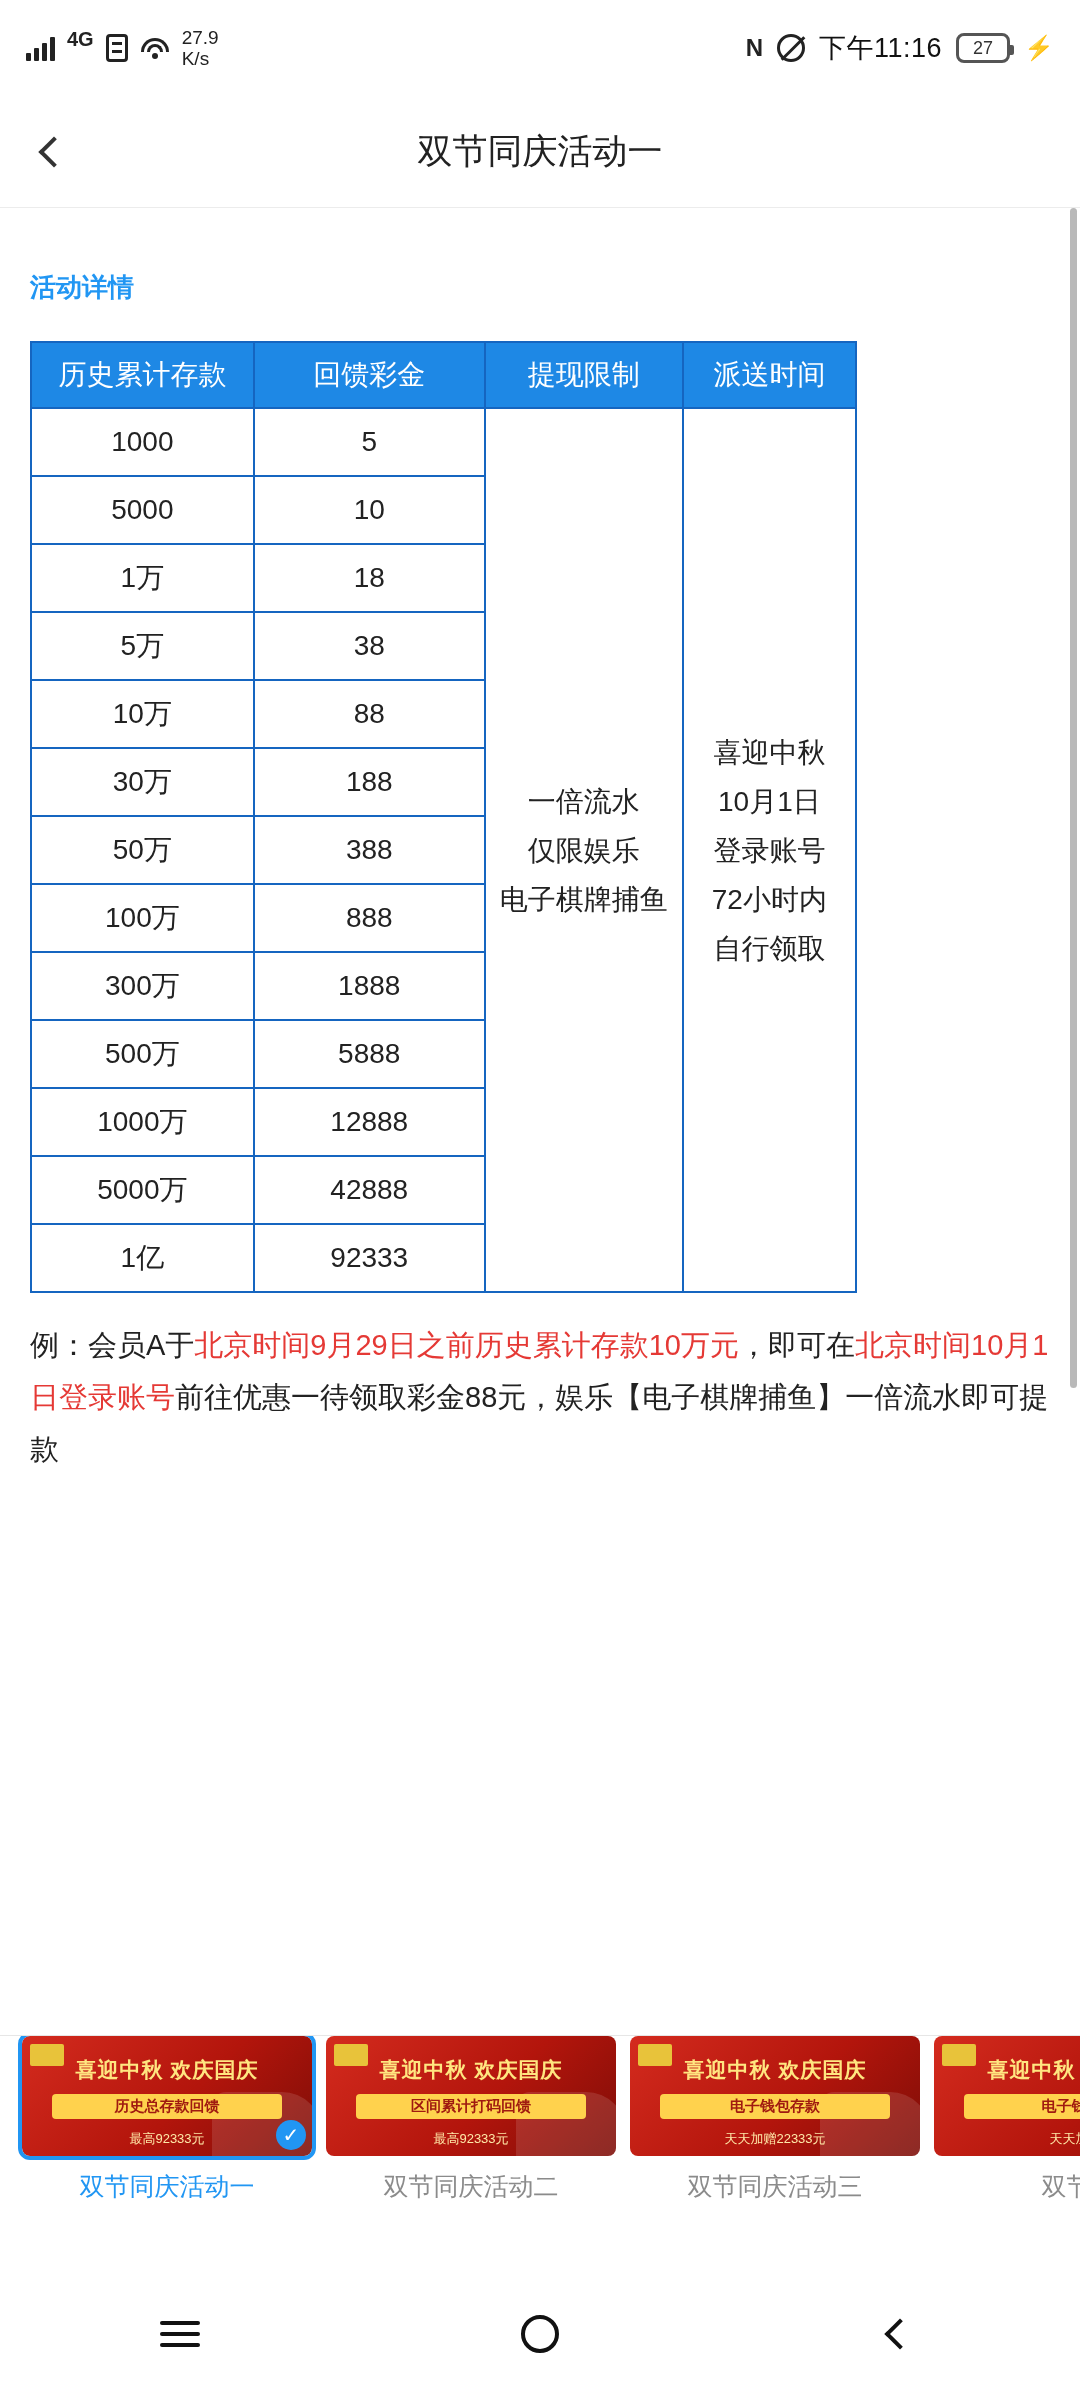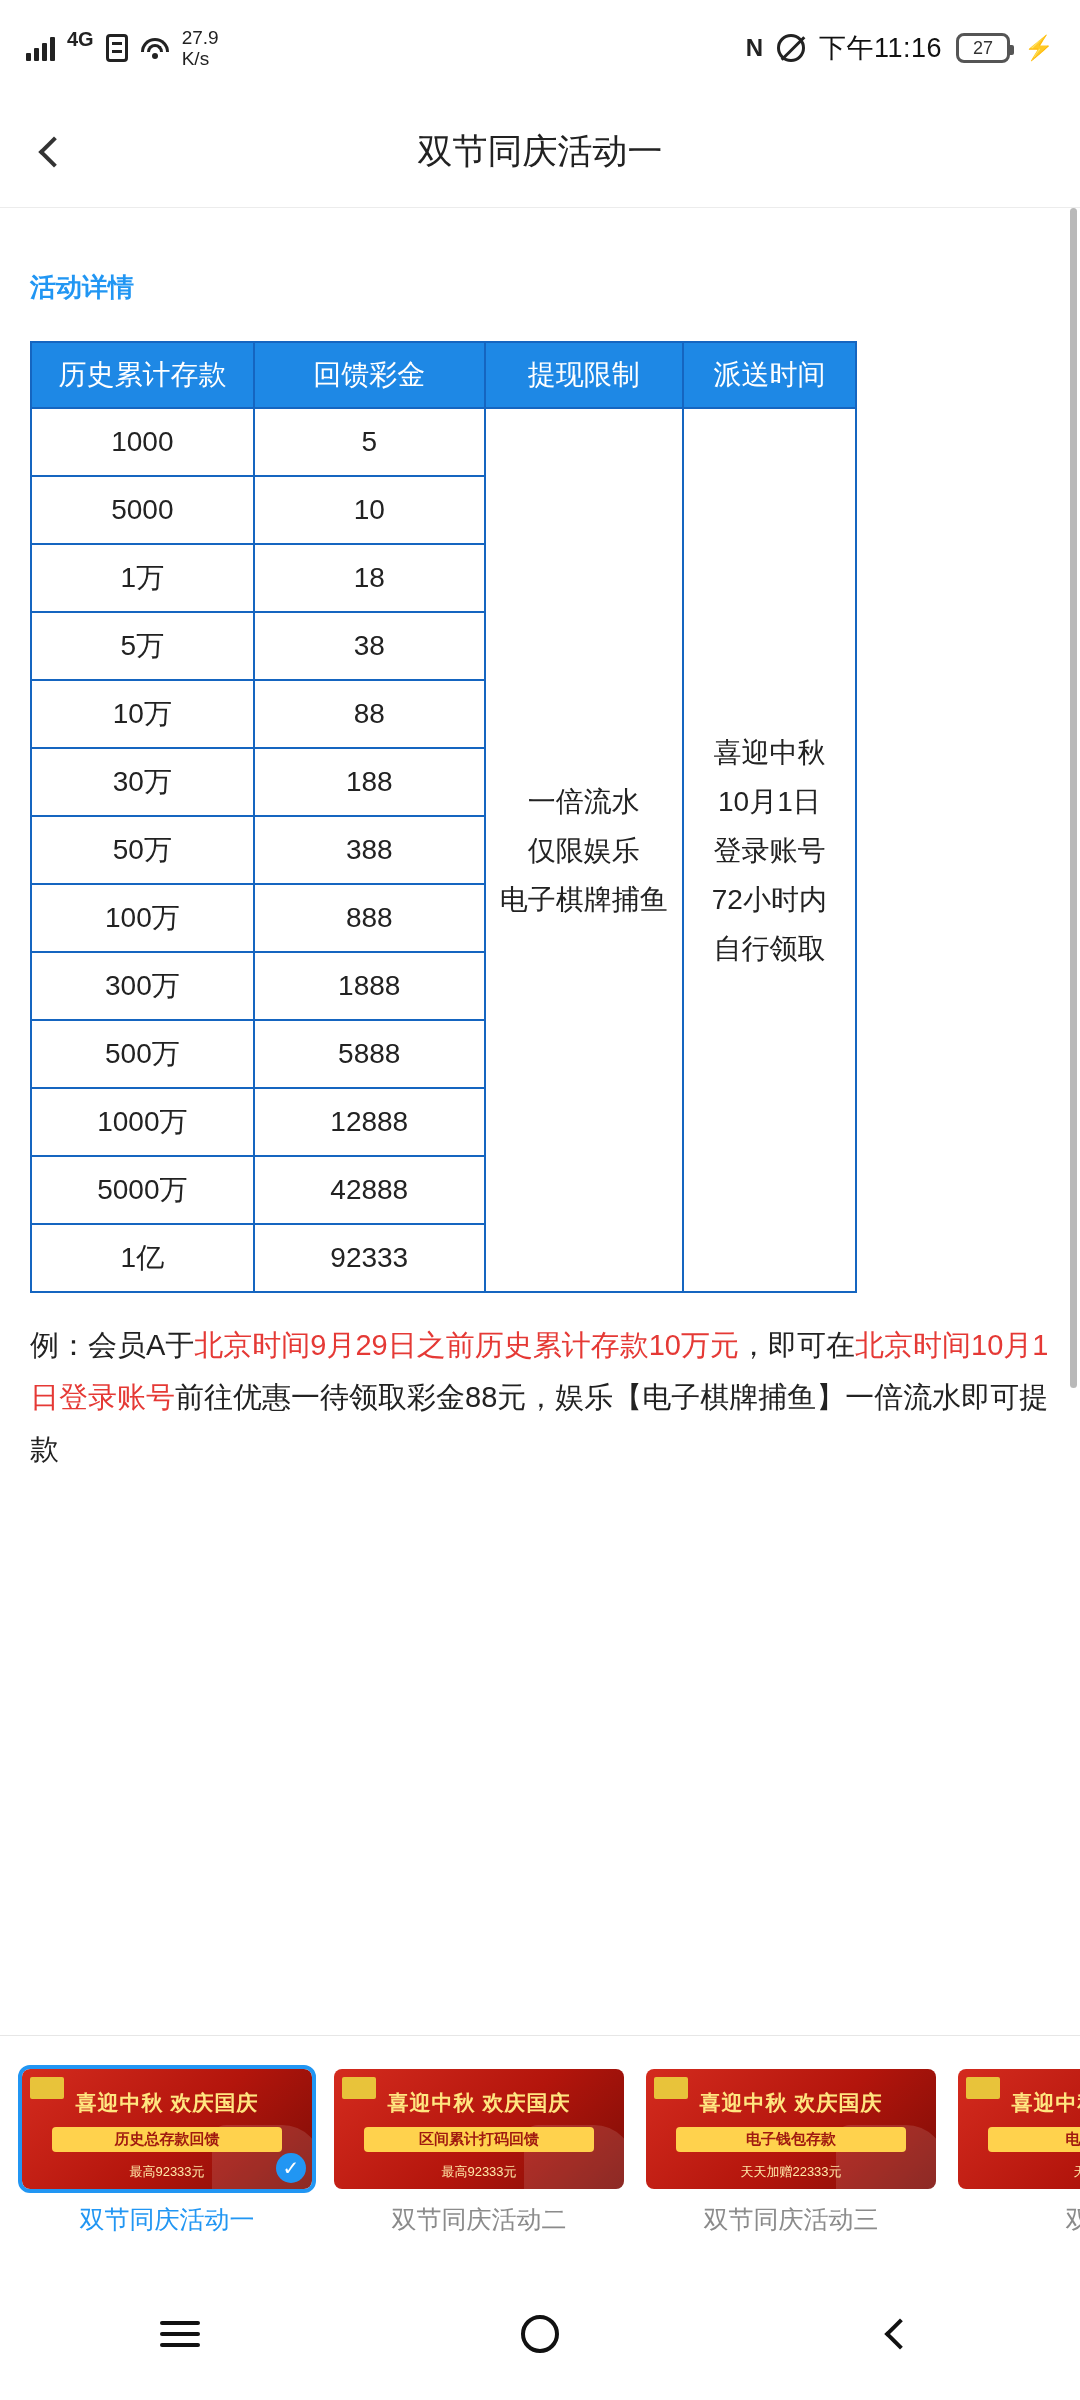--- a/index.html
+++ b/index.html
@@ -114,21 +114,21 @@
   
   .scrollbar {
     position: absolute; right: 3px; top: 0px; width: 7px; height: 1180px;
     background: #b9b9b9; border-radius: 4px;
   }
 
   
   .carousel {
     position: absolute; left: 0; right: 0; bottom: 132px; height: 233px;
     background: #ffffff; border-top: 1px solid #e6e6e6;
-    display: flex; align-items: center; gap: 22px; padding: 0 22px;
+    display: flex; align-items: flex-start; gap: 14px; padding: 0 22px;
     overflow: hidden;
   }
   .card { width: 290px; flex: 0 0 290px; }
   .thumb {
     width: 290px; height: 120px; border-radius: 8px; position: relative;
     background: linear-gradient(135deg,#d42b1e 0%, #b3150c 55%, #7d0d07 100%);
     overflow: hidden;
   }
   .thumb.selected { outline: 4px solid #2196f3; }
   .thumb .flagbox {

